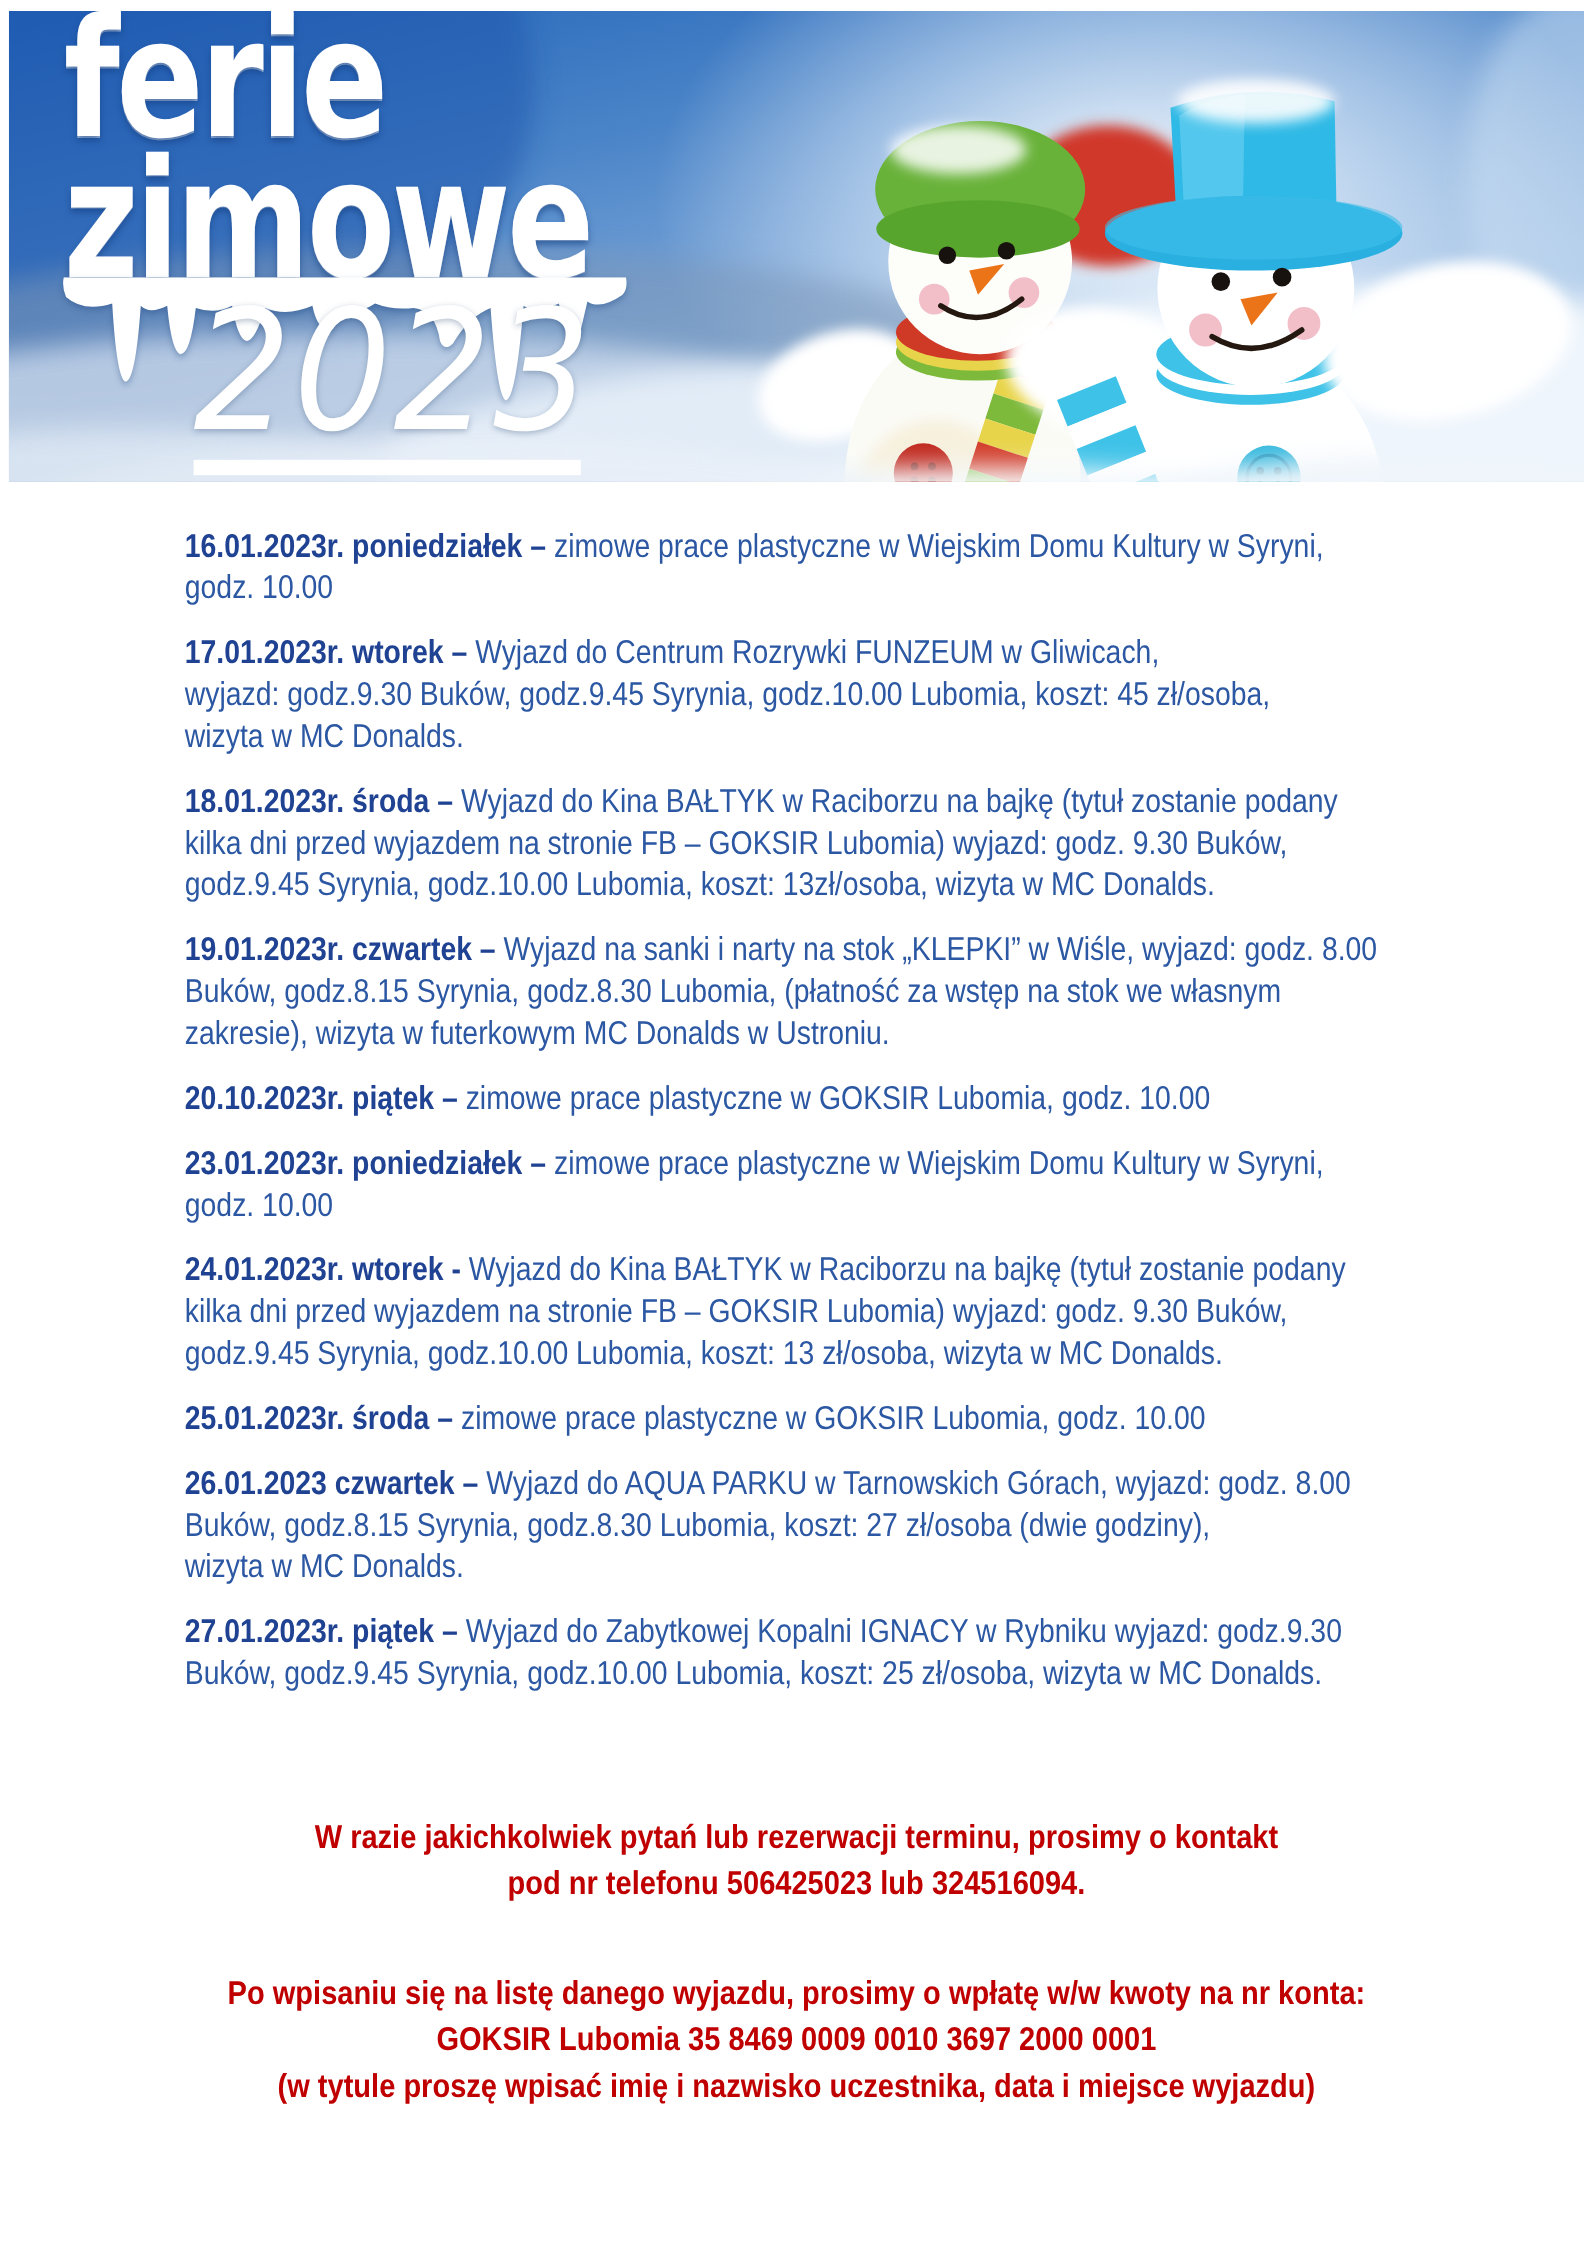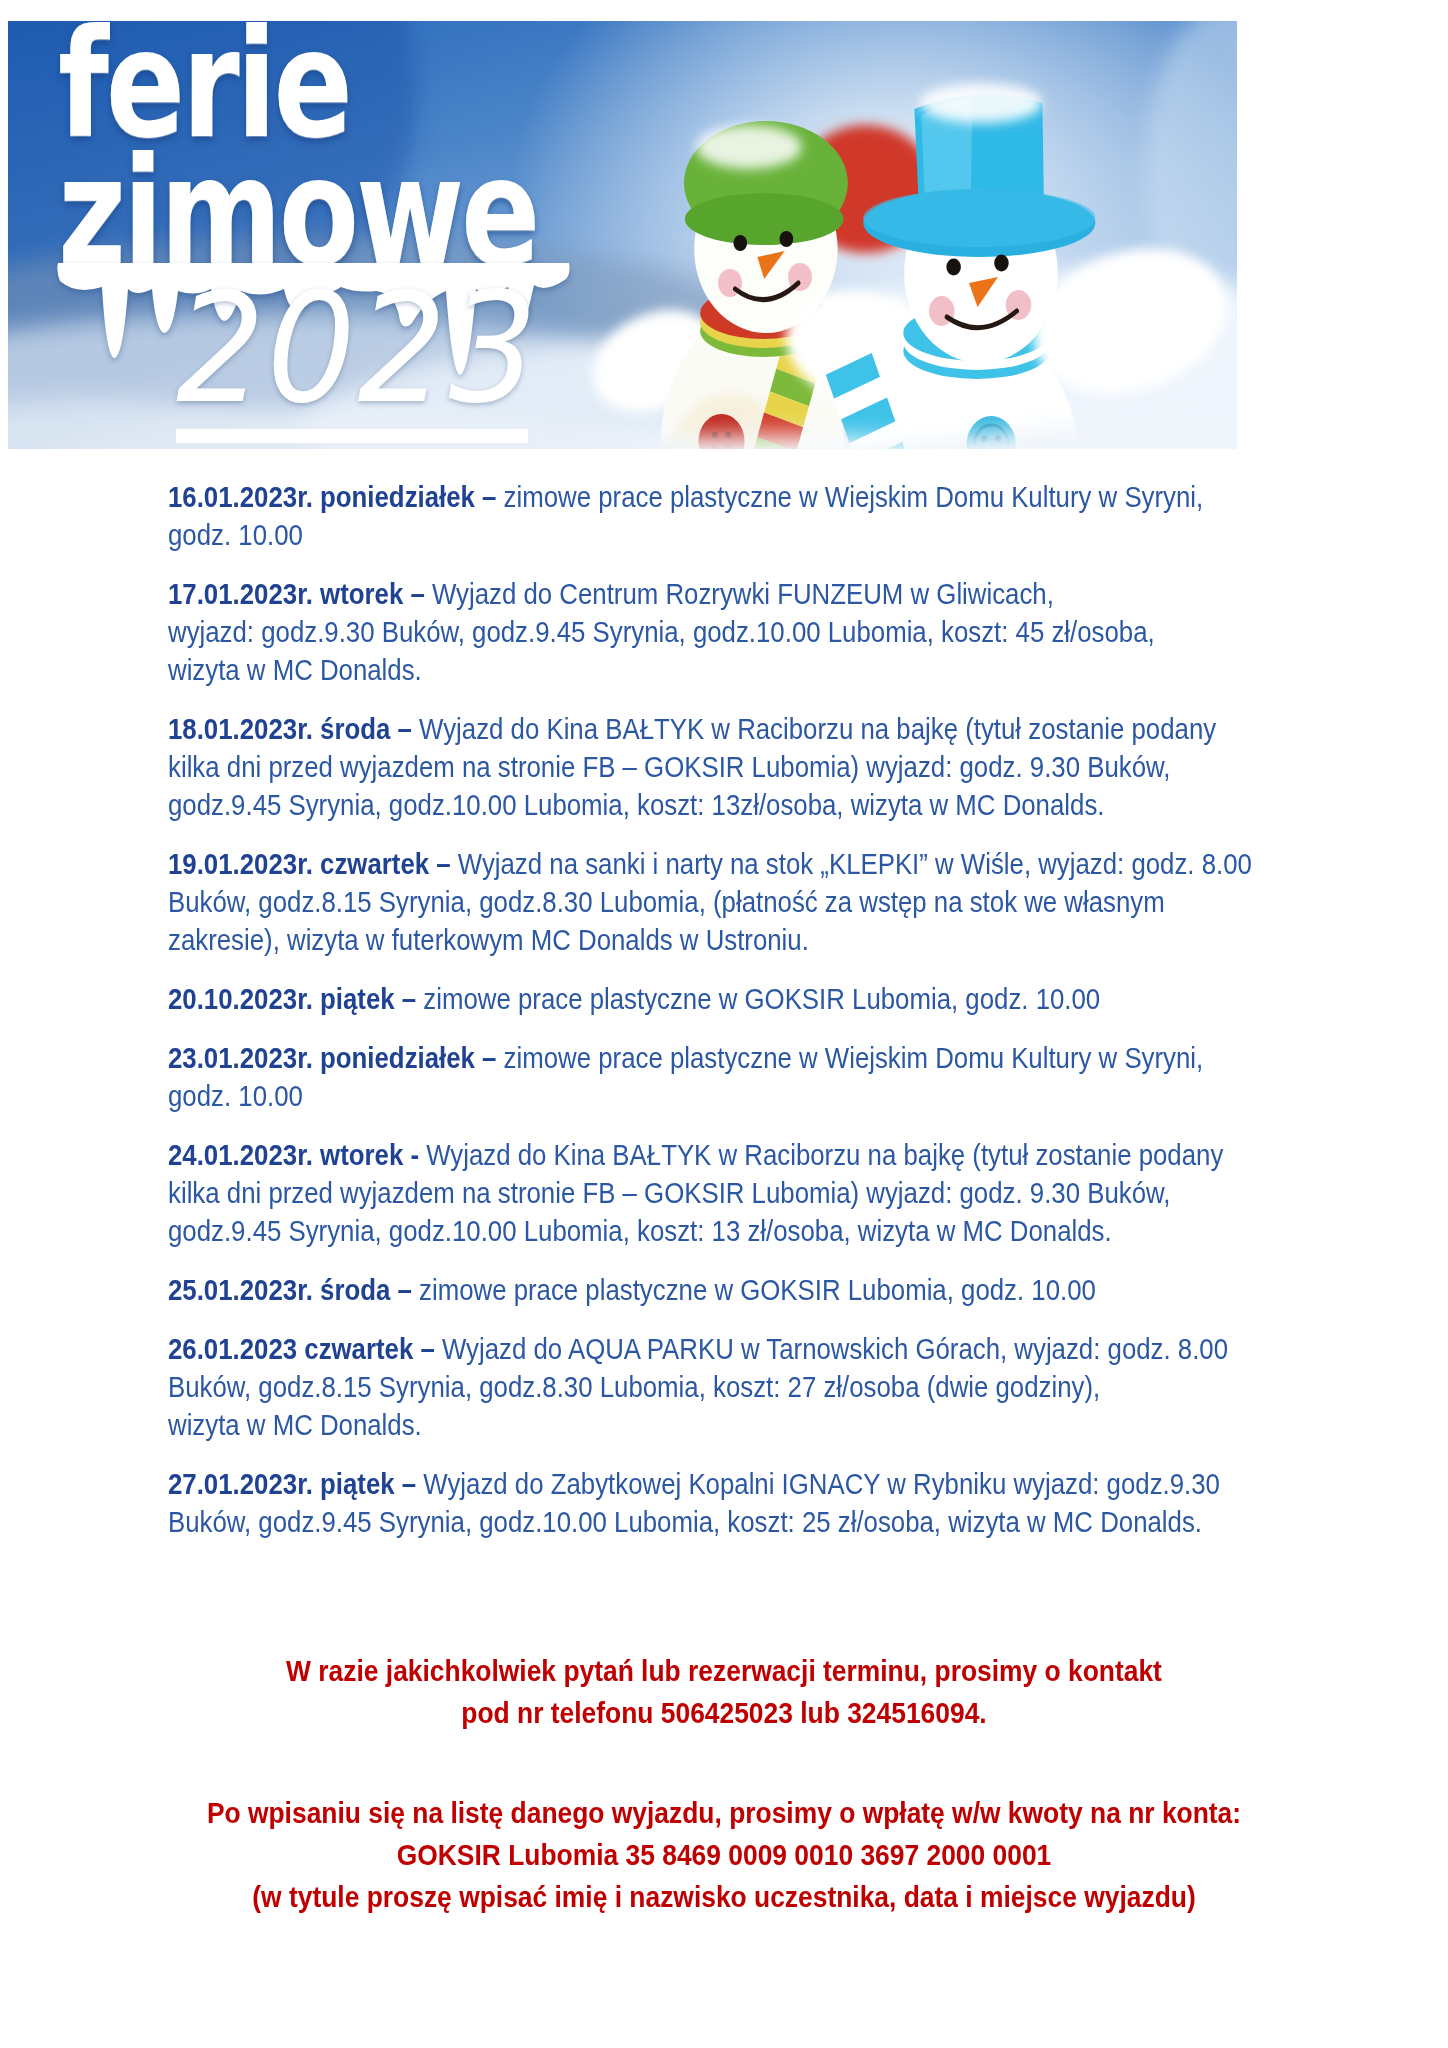--- a/index.html
+++ b/index.html
@@ -1,20 +1,20 @@
 <!DOCTYPE html>
 <html><head>
 <meta charset="utf-8">
 <style>
   html,body{margin:0;padding:0;background:#ffffff;}
   .page{position:relative;width:1448px;height:2048px;background:#ffffff;overflow:hidden;
         font-family:"Liberation Sans",sans-serif;}
 
   
-  .banner{position:absolute;left:8px;top:21px;width:1229px;height:428px;overflow:hidden;}
+  .banner{position:absolute;left:8px;top:10px;width:1432px;height:428px;overflow:hidden;}
   .banner svg.scene{position:absolute;left:0;top:0;width:100%;height:100%;}
   .logo{position:absolute;left:50px;top:0px;color:#ffffff;font-family:"DejaVu Sans",sans-serif;
         font-weight:bold;font-size:150px;line-height:0.85;letter-spacing:-4px;
         transform:scaleX(0.78);transform-origin:0 0;
         text-shadow:0 4px 7px rgba(18,60,125,0.55),0 1px 0 rgba(255,255,255,0.65);}
   .icicles{position:absolute;left:48px;top:242px;width:515px;height:125px;
            filter:drop-shadow(0 3px 3px rgba(20,60,120,0.35));}
   .year{position:absolute;left:168px;top:252px;color:#ffffff;font-family:"DejaVu Sans",sans-serif;
         font-style:italic;font-weight:normal;font-size:152px;line-height:1;
         transform:scaleX(0.92);transform-origin:0 0;letter-spacing:2px;

